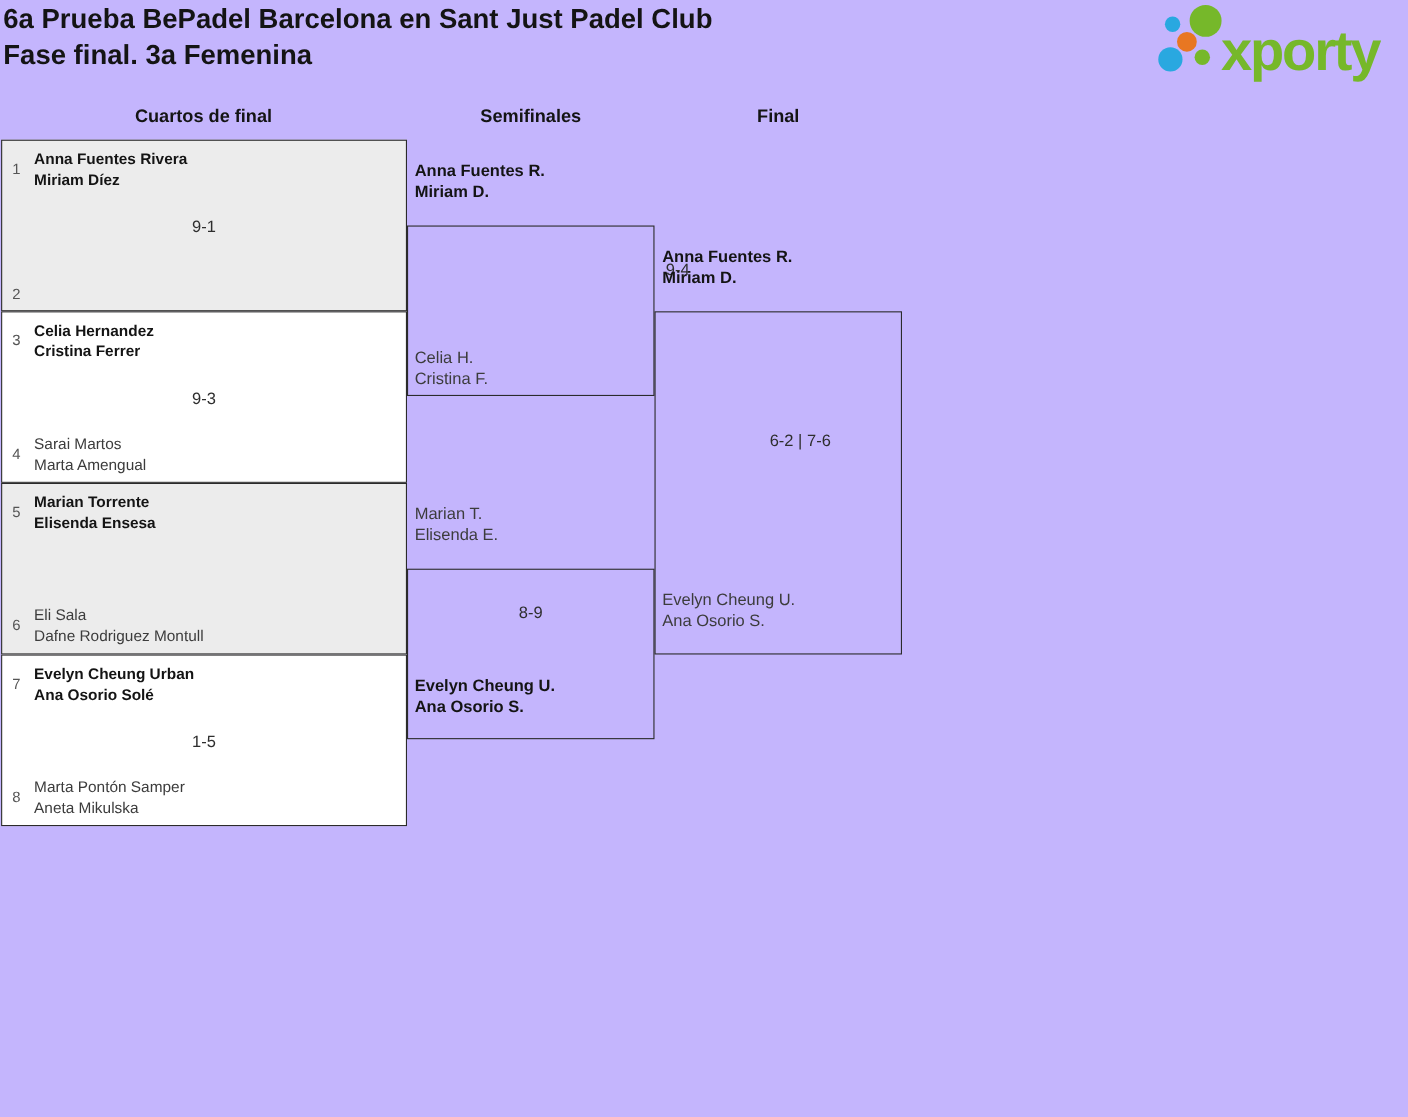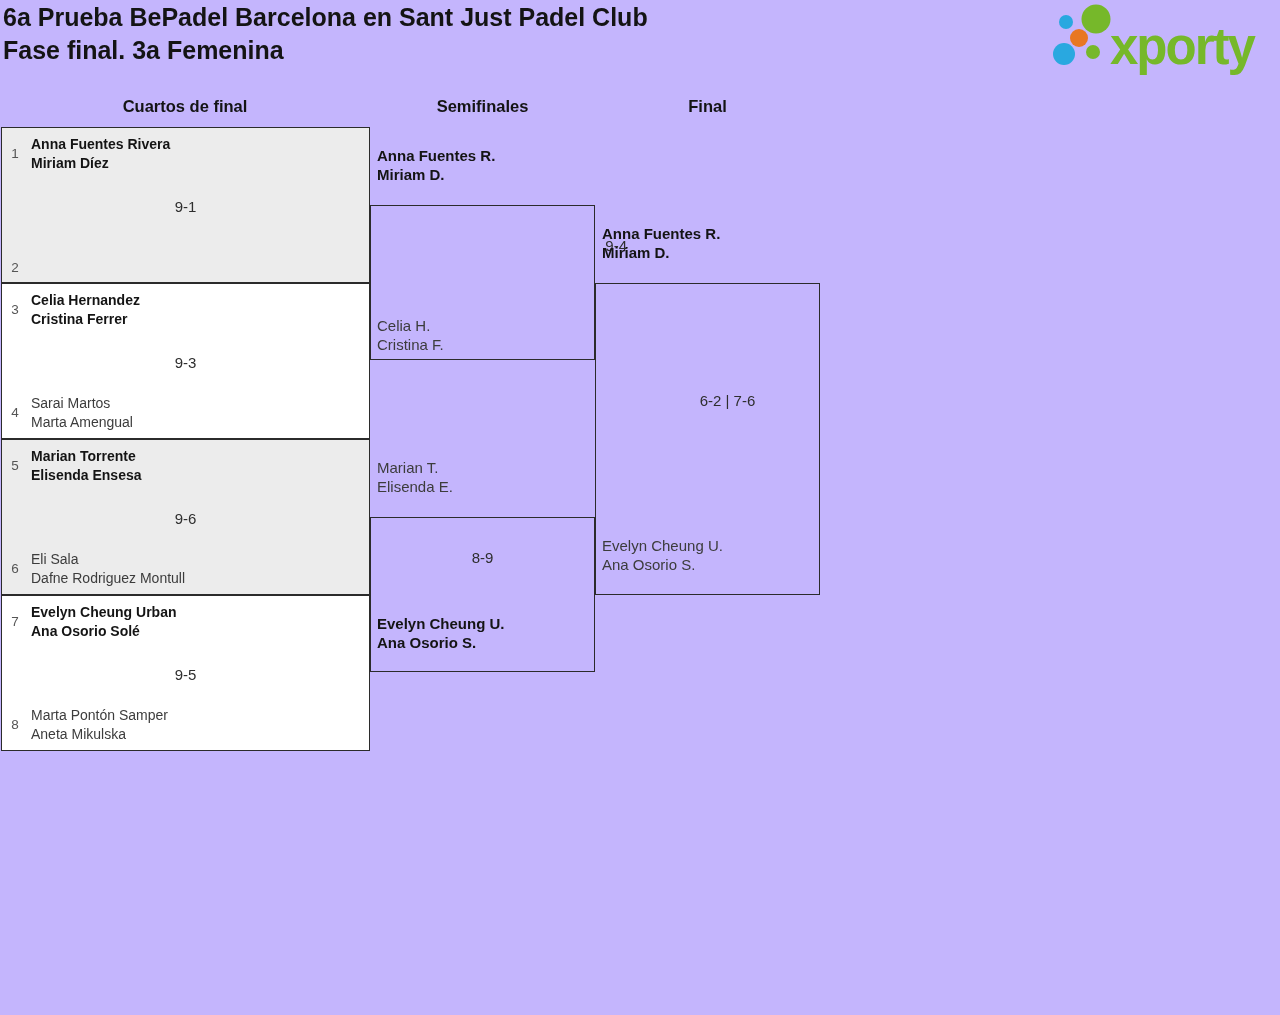--- a/index.html
+++ b/index.html
@@ -135,39 +135,38 @@
   </div>
 
   <div class="qf-box qf-2">
     <div class="slot slot-top">
       <span class="seed">5</span>
       <div class="names winner">
         <div>Marian Torrente</div>
         <div>Elisenda Ensesa</div>
       </div>
     </div>
-    <div class="match-score qf-score">9-6</div>
     <div class="slot slot-bottom">
       <span class="seed">6</span>
       <div class="names loser">
         <div>Eli Sala</div>
         <div>Dafne Rodriguez Montull</div>
       </div>
     </div>
   </div>
 
   <div class="qf-box qf-3">
     <div class="slot slot-top">
       <span class="seed">7</span>
       <div class="names winner">
         <div>Evelyn Cheung Urban</div>
         <div>Ana Osorio Solé</div>
       </div>
     </div>
-    <div class="match-score qf-score">9-5</div>
+    <div class="match-score qf-score">1-5</div>
     <div class="slot slot-bottom">
       <span class="seed">8</span>
       <div class="names loser">
         <div>Marta Pontón Samper</div>
         <div>Aneta Mikulska</div>
       </div>
     </div>
   </div>
 
   <div class="sf-box sf-0"></div>

